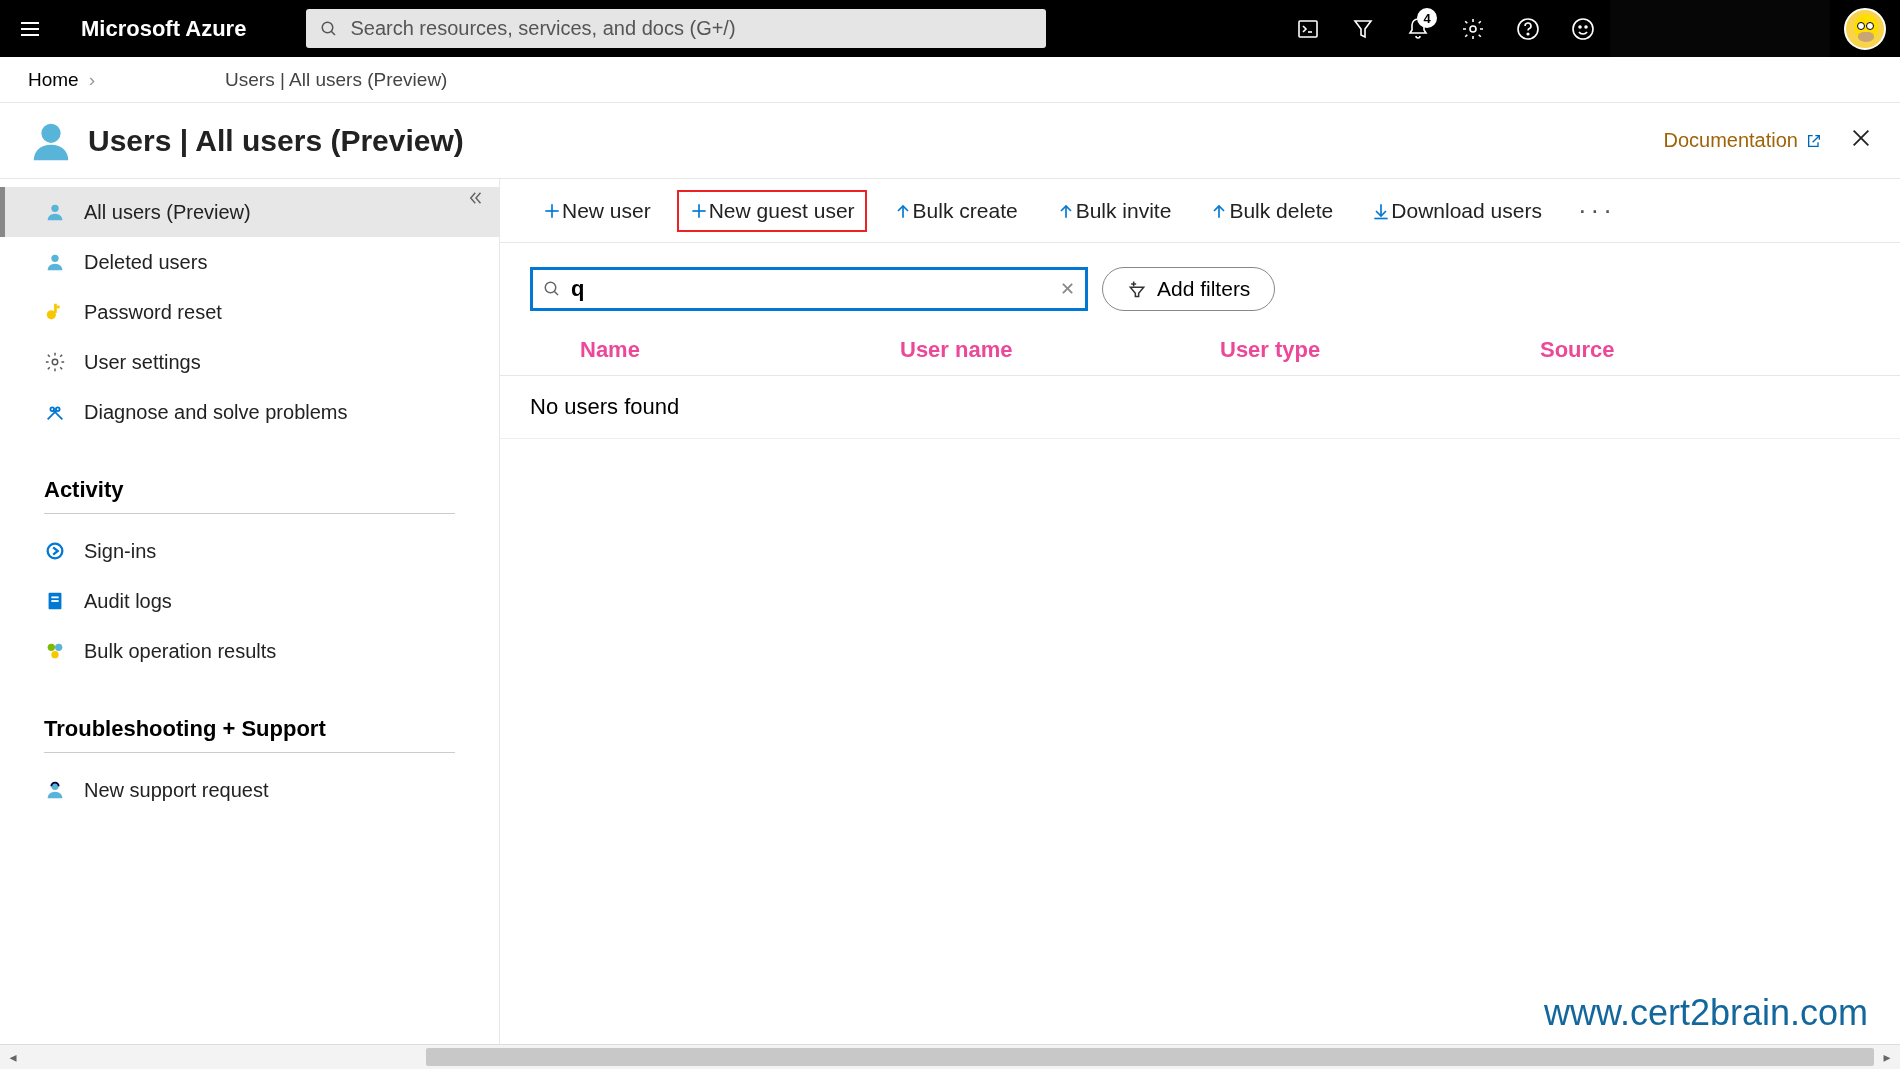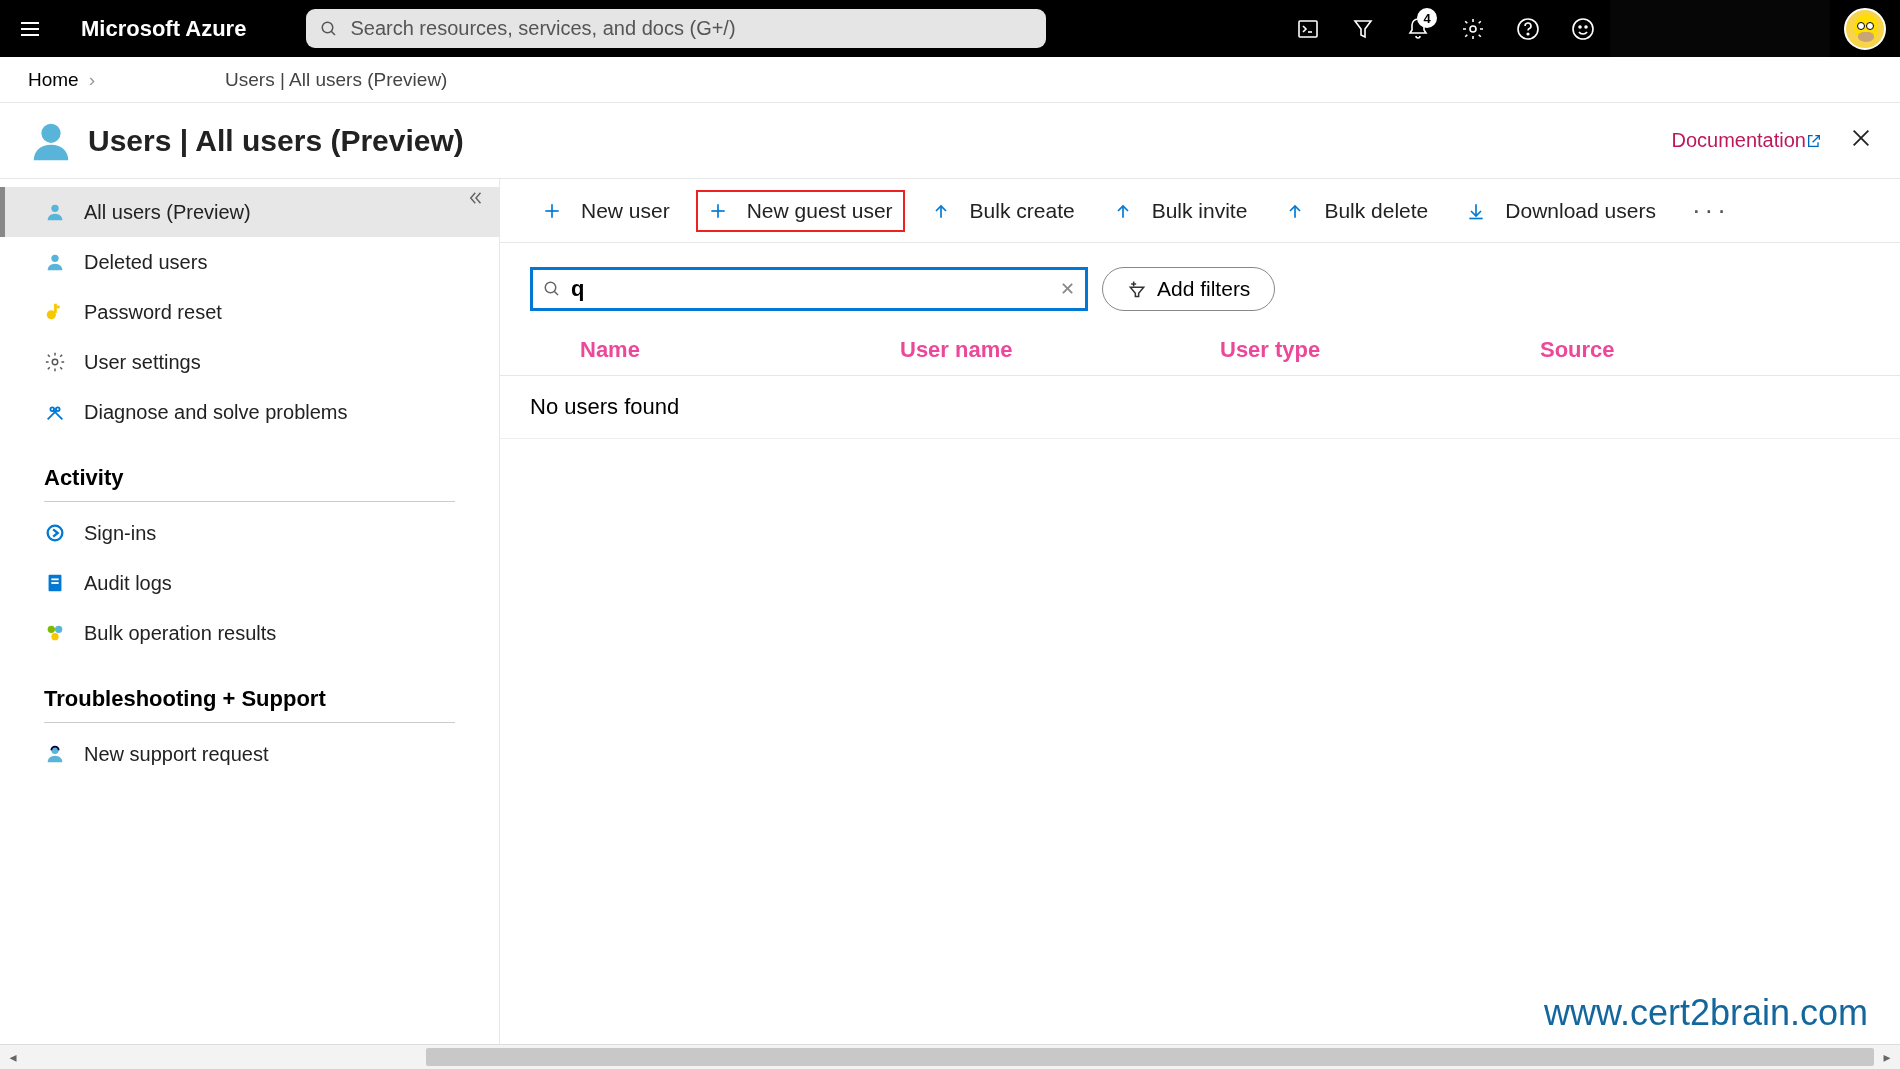--- a/index.html
+++ b/index.html
@@ -3,21 +3,21 @@
 <meta charset="utf-8">
 <style>
 * { margin:0; padding:0; box-sizing:border-box; font-family:"Segoe UI", Arial, sans-serif; }
 html,body { width:1900px; height:1069px; overflow:hidden; background:#fff; }
 
 
 .topbar { height:57px; background:#000; display:flex; align-items:center; color:#fff; }
 .hamburger { width:60px; display:flex; justify-content:center; align-items:center; cursor:pointer; }
 .hamburger svg { width:24px; height:24px; }
 .brand { font-size:22px; font-weight:600; margin-left:21px; margin-right:60px; white-space:nowrap; }
-.searchbox { flex:0 0 740px; height:39px; background:#e5e5e5; border-radius:9px; display:flex; align-items:center; padding:0 14px; }
+.searchbox { flex:0 0 740px; height:39px; background:#e5e5e5; border-radius:3px; display:flex; align-items:center; padding:0 14px; }
 .searchbox svg { width:18px; height:18px; stroke:#555; }
 .searchbox input { flex:1; border:none; background:transparent; font-size:20px; color:#333; padding:0 12px; outline:none; }
 .searchbox input::placeholder{color:#555;}
 .topicons { margin-left:auto; display:flex; align-items:center; height:100%; }
 .topicon { width:55px; height:100%; display:flex; align-items:center; justify-content:center; position:relative; cursor:pointer;}
 .topicon svg { width:24px; height:24px; stroke:#fff; fill:none; stroke-width:1.6; }
 .badge { position:absolute; top:8px; right:8px; background:#fff; color:#000; border-radius:50%; width:20px; height:20px; font-size:13px; font-weight:600; display:flex; align-items:center; justify-content:center;}
 .tenant { width:220px; height:100%; background:#060606; }
 .avatar { width:42px; height:42px; border-radius:50%; background:#f7d44c; margin:0 14px; display:flex; align-items:center; justify-content:center; overflow:hidden; border:2px solid #fff;}
 .avatar-face{width:100%;height:100%;position:relative;}
@@ -30,37 +30,37 @@
 .breadcrumb-row{height:46px;border-bottom:1px solid #e7e7e7; display:flex; align-items:center; padding:0 28px; font-size:19px; color:#444;}
 .breadcrumb-row a{color:#000000; text-decoration:none;}
 .breadcrumb-row .chev{margin:0 10px; color:#999;}
 .breadcrumb-row .current{margin-left:120px;}
 
 
 .title-row{height:76px; border-bottom:1px solid #e7e7e7; display:flex; align-items:center; padding:0 28px;}
 .title-row .ticon{width:46px;height:46px; margin-right:14px;}
 .title-row h1{font-size:30px; font-weight:600; color:#222;}
 .title-row .right{margin-left:auto; display:flex; align-items:center; gap:28px;}
-.title-row .doclink{color:#be185d; font-size:20px; display:flex; align-items:center; cursor:pointer;}
+.title-row .doclink{color:#a16207; font-size:20px; display:flex; align-items:center; gap:8px; cursor:pointer;}
 .title-row .close{font-size:26px; cursor:pointer;}
 
 
 .body{display:flex; height:calc(1069px - 57px - 46px - 76px - 25px);}
 .sidebar{width:500px; border-right:1px solid #e7e7e7; padding-top:8px; position:relative;}
 .collapse{position:absolute; top:10px; right:14px; cursor:pointer; color:#666;}
 .sb-item{height:50px; display:flex; align-items:center; padding-left:44px; font-size:20px; color:#222; cursor:pointer; gap:18px;text-align:right;}
 .sb-item.active{background:#e7e7e7; border-left:5px solid #888; padding-left:39px;}
 .sb-item .sicon{width:22px;height:22px;display:flex;align-items:center;justify-content:center;}
-.sb-section-wrap{margin:0 44px;}
+.sb-section-wrap{margin:12px 44px;}
 .sb-section-title{font-size:22px;font-weight:600;padding:28px 0 10px 0;border-bottom:1px solid #ccc;margin-bottom:6px;}
 
 
 .main{flex:1; position:relative;}
 .toolbar{height:64px; border-bottom:1px solid #e7e7e7; display:flex; align-items:center; padding:0 30px; gap:14px;}
-.tbtn{height:42px; display:flex; align-items:center; gap:19px; padding:0 12px; font-size:21px; color:#222; cursor:pointer;}
+.tbtn{height:42px; display:flex; align-items:center; gap:0; padding:0 12px; font-size:21px; color:#222; cursor:pointer;}
 .tbtn.highlight{border:2px solid #e22; padding:0 10px;}
 .tbtn svg{width:20px;height:20px;stroke:#0078d4;fill:none;stroke-width:2;}
 .more{font-size:26px;letter-spacing:4px;color:#555;cursor:pointer;padding:0 10px;}
 
 .filter-row{display:flex; align-items:center; gap:14px; padding:24px 30px 10px 30px;}
 .user-search{width:558px; height:44px; border:3px solid #0078d4; display:flex; align-items:center; padding:0 10px; gap:10px;}
 .user-search svg{width:18px;height:18px;stroke:#666;fill:none;stroke-width:2;}
 .user-search input{flex:1;border:none;font-size:22px;outline:none;font-weight:600;}
 .user-search .clear{color:#888;font-size:18px;cursor:pointer;}
 .addfilter{height:44px;border:1px solid #888;border-radius:22px;display:flex;align-items:center;gap:10px;padding:0 24px;font-size:21px;cursor:pointer;}

